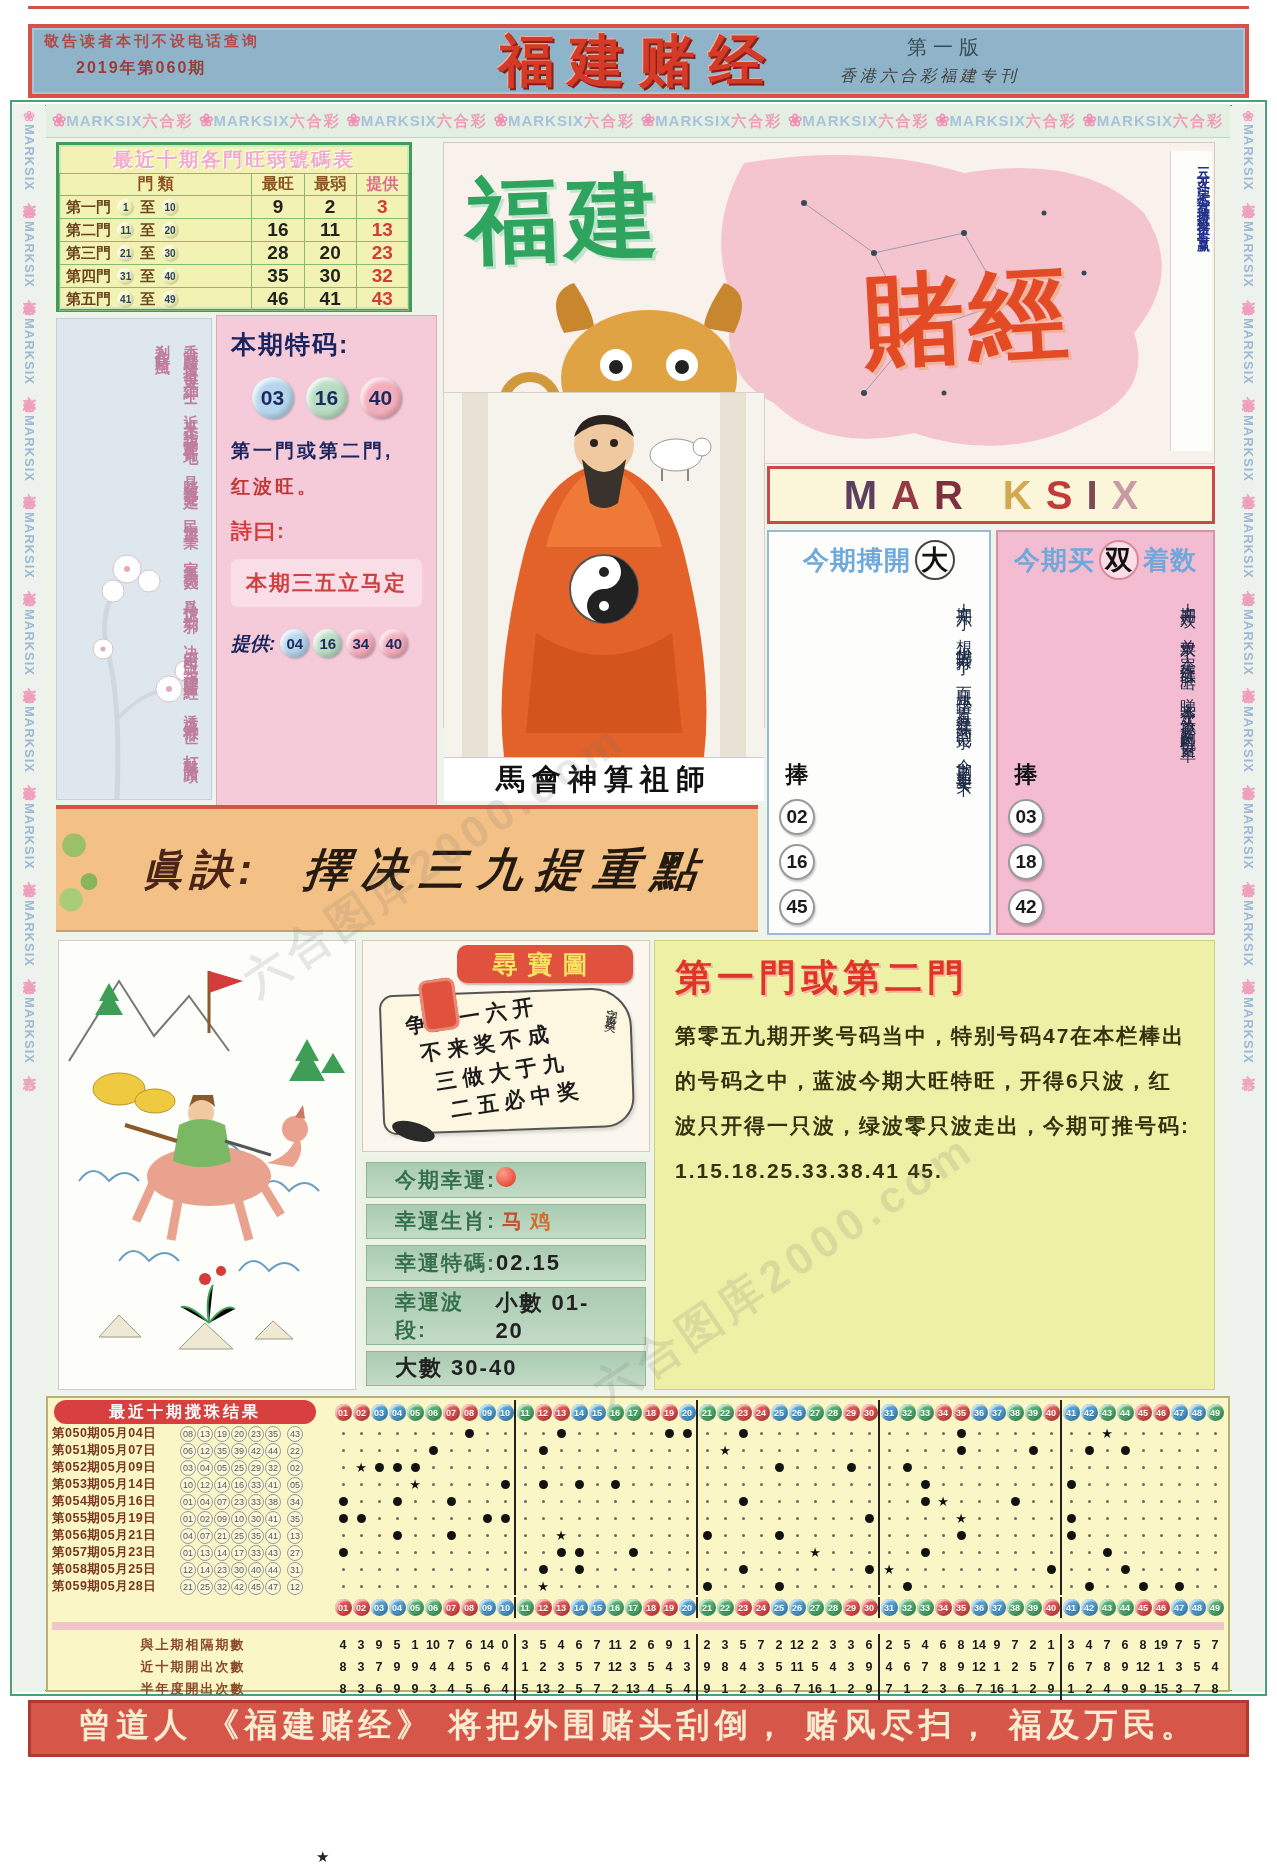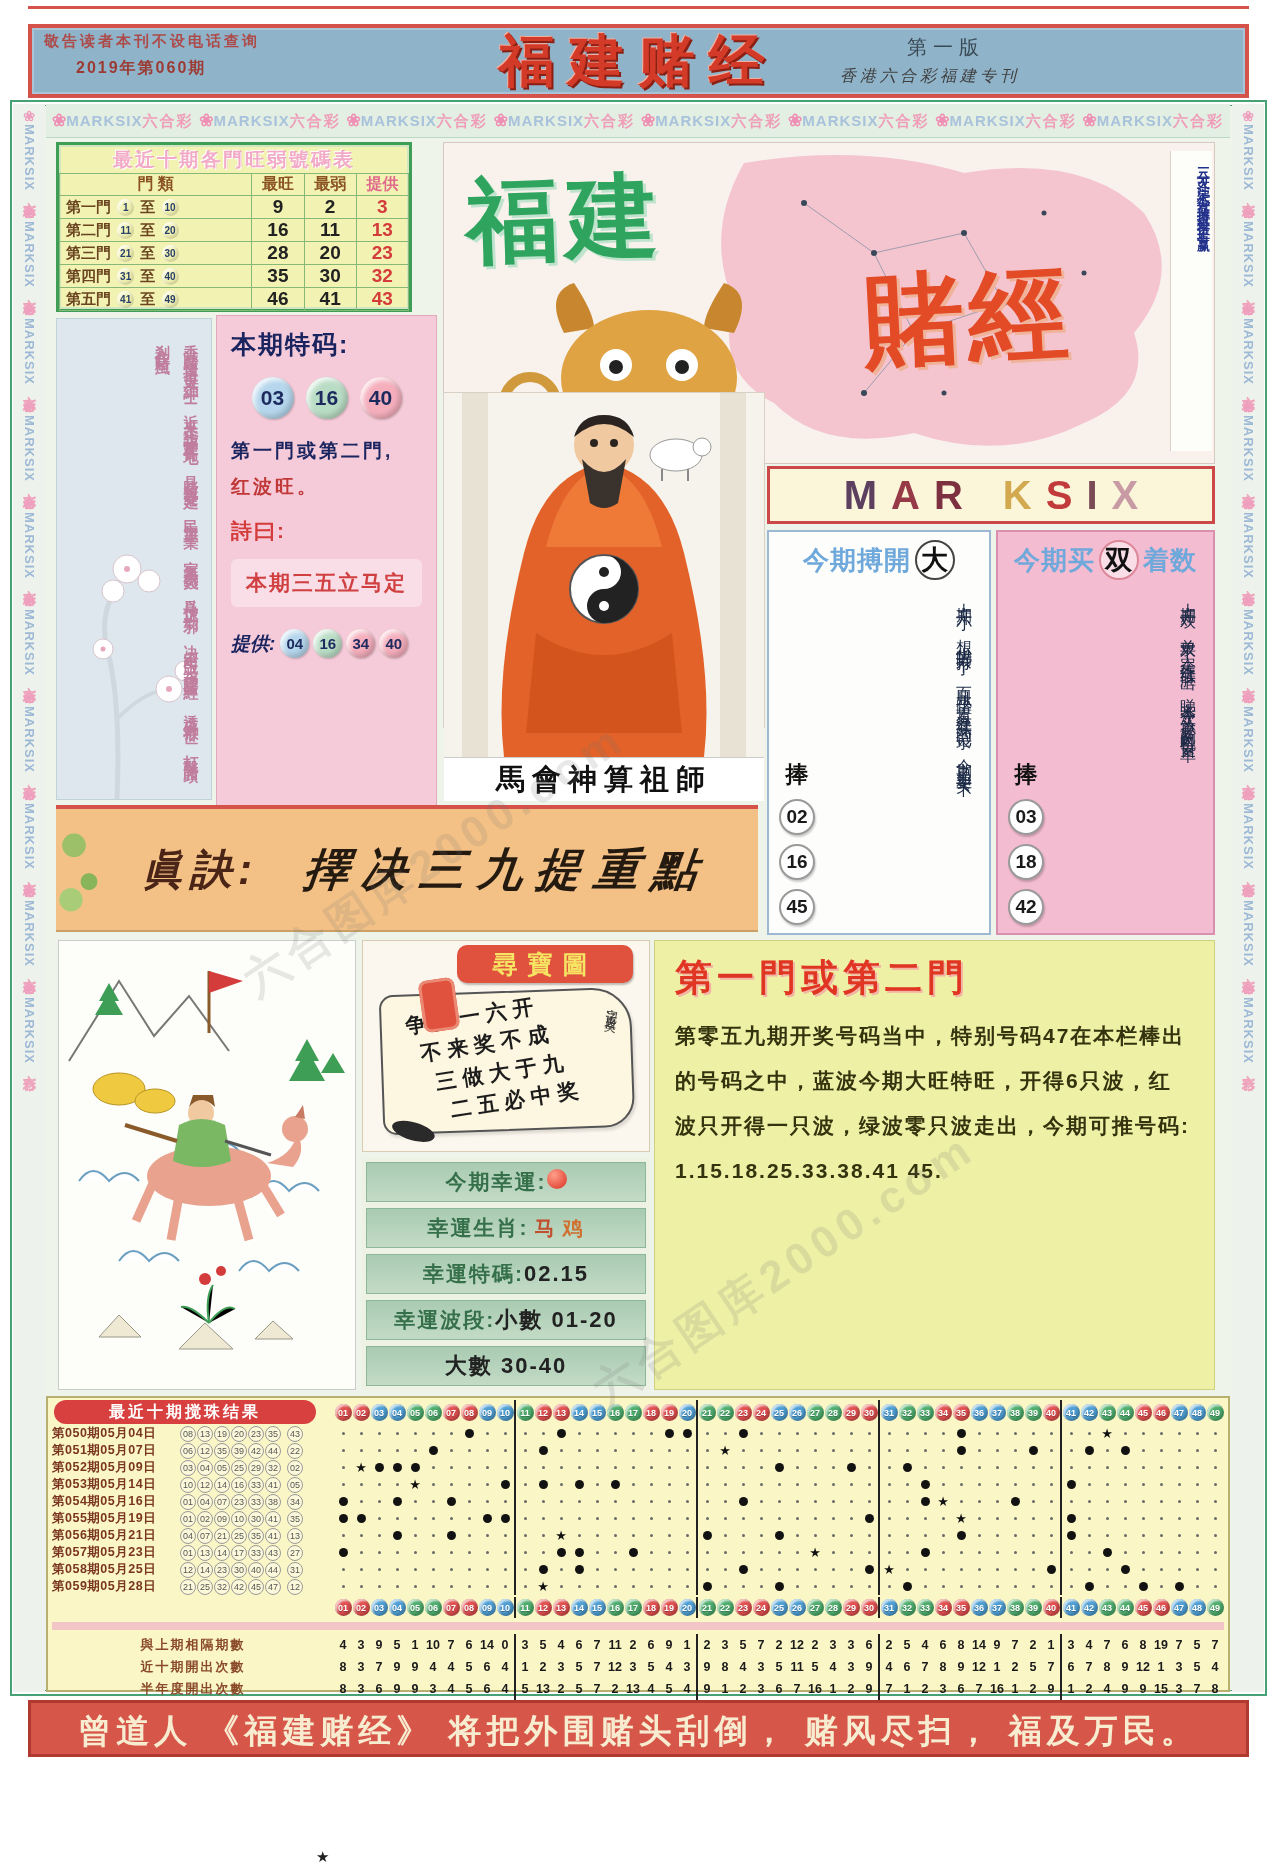--- a/index.html
+++ b/index.html
@@ -105,21 +105,21 @@
 #treasure{left:362px;top:940px;width:288px;height:212px;background:#fbf7ee;border:1px solid #d8cbb2}
 #treasure .t-title{position:absolute;left:94px;top:4px;width:176px;height:38px;background:#e0523e;border-radius:10px;display:flex;align-items:center;justify-content:center;font-size:25px;font-weight:bold;color:#f6e463;letter-spacing:10px;box-shadow:1px 2px 2px rgba(0,0,0,.25)}
 #treasure .stamp{position:absolute;left:58px;top:38px;width:36px;height:52px;background:#e0523e;border-radius:8px;box-shadow:inset 0 0 0 3px #eb8a74;transform:rotate(-8deg)}
 #treasure .scroll{position:absolute;left:18px;top:50px;width:252px;height:140px;background:#fdf6e0;border:2px solid #555;border-radius:14px 40px 30px 14px;transform:rotate(-2deg);box-shadow:2px 3px 3px rgba(0,0,0,.12)}
 #treasure .pline{font-size:21px;font-weight:bold;color:#1c1c1c;letter-spacing:6px;line-height:1.35;white-space:nowrap;transform:rotate(-7deg);transform-origin:left}
 #treasure .sidenote{position:absolute;right:8px;top:10px;writing-mode:vertical-rl;text-orientation:upright;font-size:12px;color:#333;letter-spacing:3px;transform:rotate(10deg)}
 #treasure .curl{position:absolute;left:6px;bottom:-8px;width:44px;height:18px;background:#2a2a2a;border-radius:50%;transform:rotate(18deg)}
 
 
 #lucky{left:362px;top:1158px;width:288px;height:232px;background:#eef2e4;display:flex;flex-direction:column;gap:6px;padding:4px}
-#lucky .lrow{flex:1;background:linear-gradient(#a9cbb2,#c3dbc6);border:1px solid #8db897;display:flex;align-items:center;justify-content:center;padding:0 4px}
+#lucky .lrow{flex:1;background:linear-gradient(#a9cbb2,#c3dbc6);border:1px solid #8db897;display:flex;align-items:center;justify-content:flex-start;padding:0 28px}
 #lucky .llabel{font-size:21px;font-weight:bold;color:#35704a;letter-spacing:2px}
 #lucky .lval{font-size:22px;font-weight:bold;color:#222;letter-spacing:2px}
 #lucky .redball{width:20px;height:20px;border-radius:50%;background:radial-gradient(circle at 35% 30%,#ff9f8a,#d92f1f);display:inline-block}
 #lucky .zo{font-size:20px;font-weight:bold;margin-left:6px}
 #lucky .zo.h{color:#c05030}#lucky .zo.r{color:#d07030}
 
 
 #zeng{left:654px;top:940px;width:561px;height:450px;background:#eef0a6;border:1px solid #cfd080;padding:8px 20px}
 #zeng .z-title{font-size:37px;font-weight:bold;color:#e03523;letter-spacing:5px;text-shadow:2px 2px 0 #f2b4a4;margin:4px 0 10px}
 #zeng .z-body{font-size:21px;color:#33330e;line-height:2.15;letter-spacing:2px;font-weight:bold}
@@ -144,21 +144,21 @@
 .dot-on{width:9px;height:9px;border-radius:50%;background:#121212}
 .cell.star{font-size:13px;color:#111;line-height:1}
 .ballrow{display:flex;align-items:center;height:21px;margin-top:2px}
 .ballrow .spacer{width:282px}
 #pinkstrip{height:8px;background:#f2c6c6;margin:4px 0}
 .srow{display:flex;align-items:center;height:22px}
 .slab{width:282px;text-align:center;font-size:13px;font-weight:bold;color:#8a4a2a;letter-spacing:2px}
 .sval{font-size:12.5px;font-weight:bold;color:#1a1a1a}
 
 
-#fbanner{left:28px;top:1700px;width:1221px;height:57px;background:#d6564a;border:3px solid #b03a30;display:flex;align-items:flex-end;justify-content:center}
+#fbanner{left:28px;top:1700px;width:1221px;height:57px;background:#d6564a;border:3px solid #b03a30;display:flex;align-items:flex-start;justify-content:center}
 #fbanner span{font-size:33px;font-weight:bold;color:#f8ecd0;letter-spacing:5px;white-space:nowrap}
 #bstar{left:316px;top:1848px;font-size:15px;color:#222}
 
 
 .wm{color:rgba(110,110,110,.16);font-size:44px;font-weight:bold;letter-spacing:6px;transform:rotate(-34deg);pointer-events:none;white-space:nowrap}
 </style>
 </head>
 <body>
 
 <div class="abs" id="topline"></div>

